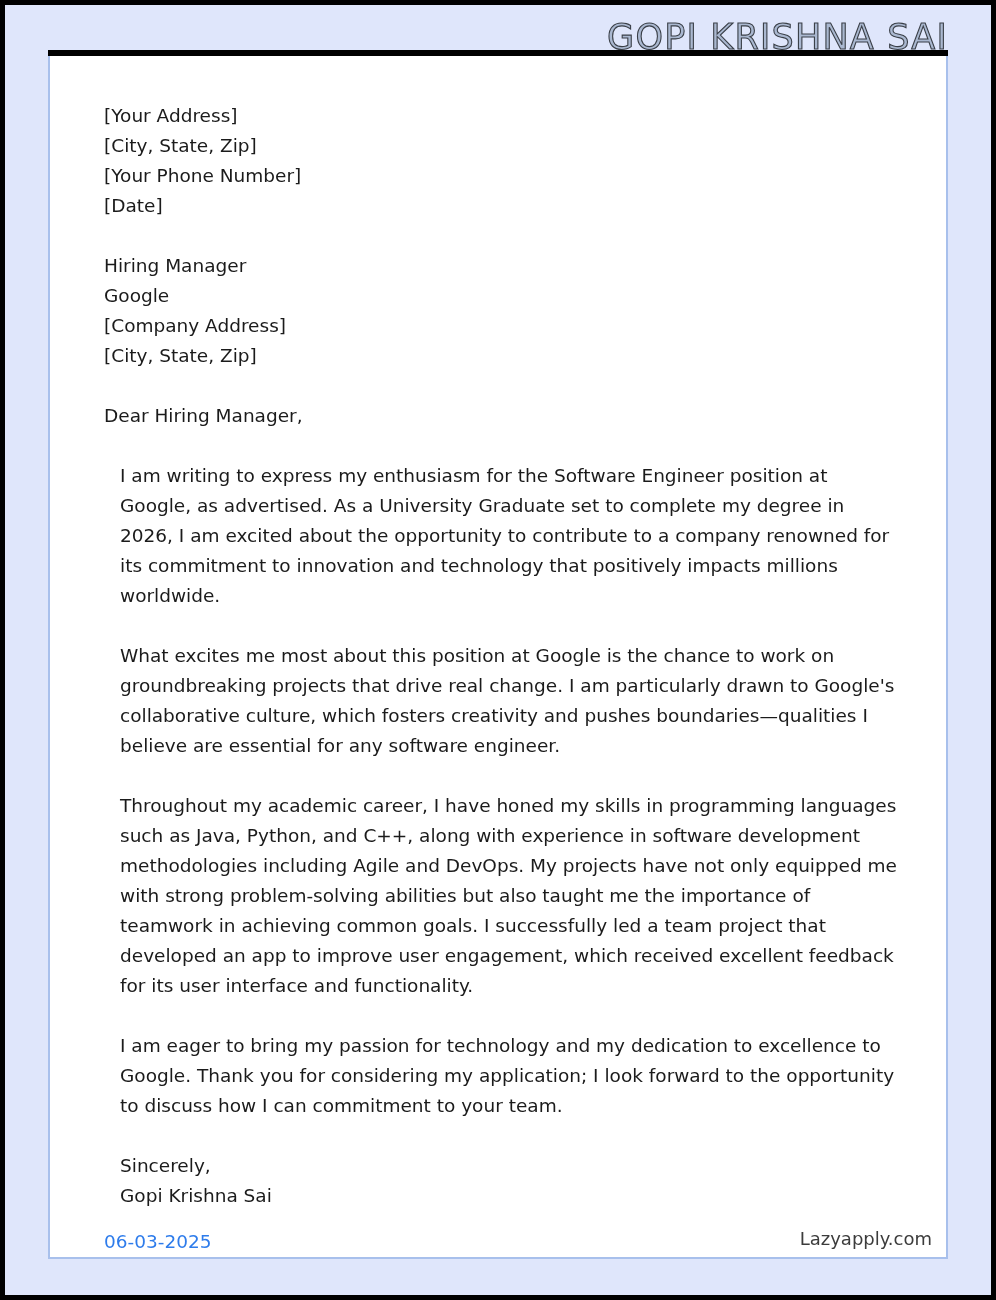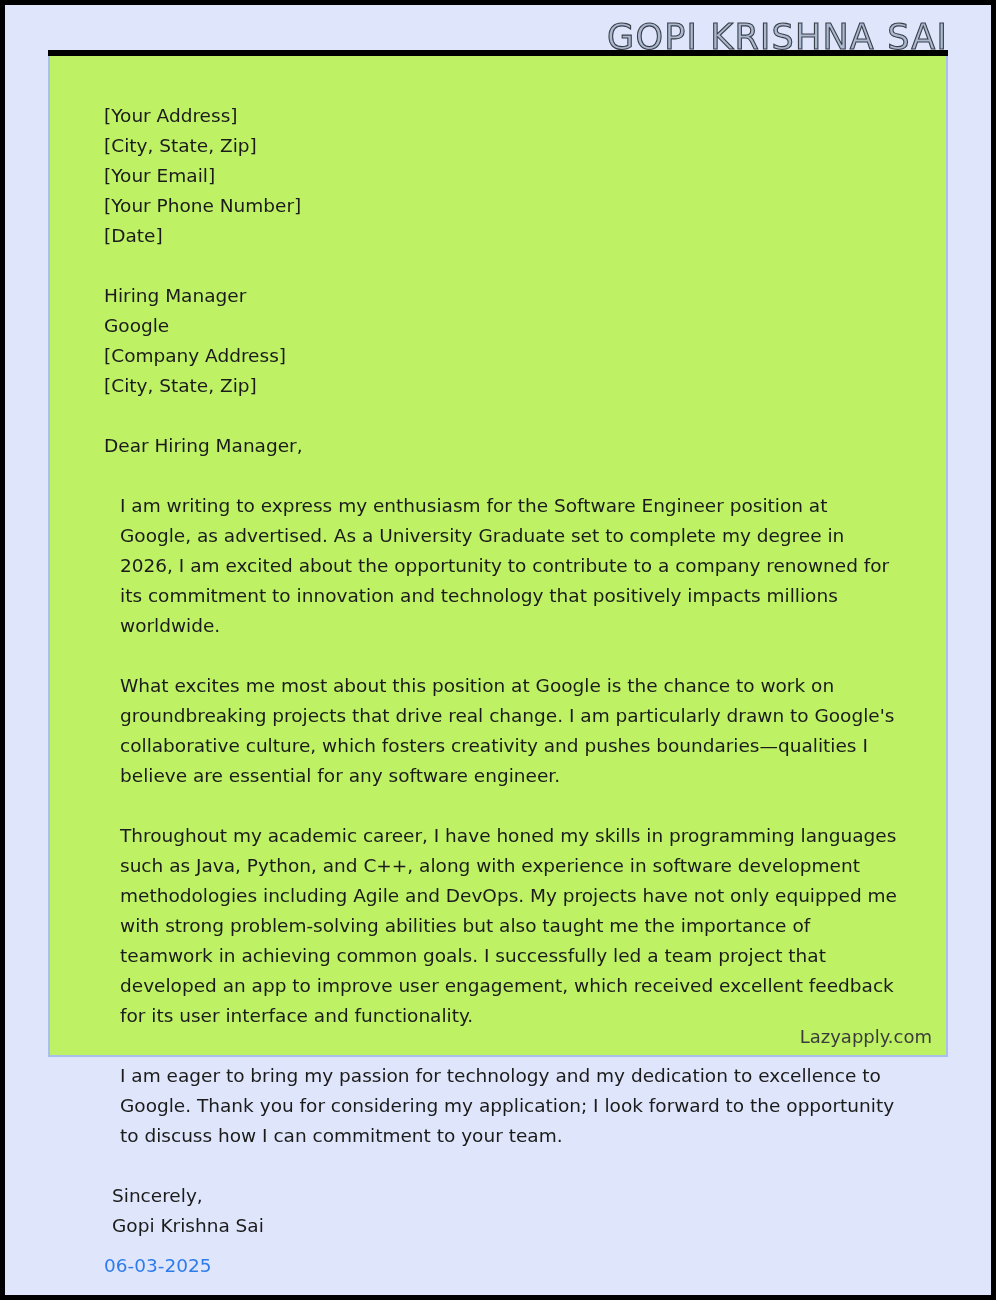--- a/index.html
+++ b/index.html
@@ -55,22 +55,22 @@
     height: 6px;
     background: #000000;
   }
 
   
   .letter-card {
     position: absolute;
     left: 43px;
     top: 51px;
     width: 900px;
-    height: 1001px;
-    background: #bef264;
+    height: 1203px;
+    background: #ffffff;
     border-left: 2px solid #a8c0ec;
     border-right: 2px solid #a8c0ec;
     border-bottom: 2px solid #a8c0ec;
     box-sizing: border-box;
     text-decoration: underline;
   }
 
   .letter-body {
     position: absolute;
     left: 54px;
@@ -90,21 +90,21 @@
     white-space: pre-wrap;
   }
   .para {
     margin: 0 0 30px 16px;
     text-align: left;
   }
   .salutation {
     margin: 0 0 30px 0;
   }
   .signoff {
-    margin: 8px;
+    margin: 16px;
   }
   .date-line {
     margin: 10px 0 0 0;
     color: #2e7ceb;
   }
 
   .footer-watermark {
     position: absolute;
     right: 14px;
     bottom: 8px;
@@ -125,21 +125,20 @@
 
   <div class="header-rule"></div>
 
   <div class="letter-card">
 
     <div class="letter-body">
 
       <div class="block">
         <span class="line">[Your Address]</span>
         <span class="line">[City, State, Zip]</span>
-        <span class="line">[Your Email]</span>
         <span class="line">[Your Phone Number]</span>
         <span class="line">[Date]</span>
       </div>
 
       <div class="block">
         <span class="line">Hiring Manager</span>
         <span class="line">Google</span>
         <span class="line">[Company Address]</span>
         <span class="line">[City, State, Zip]</span>
       </div>

